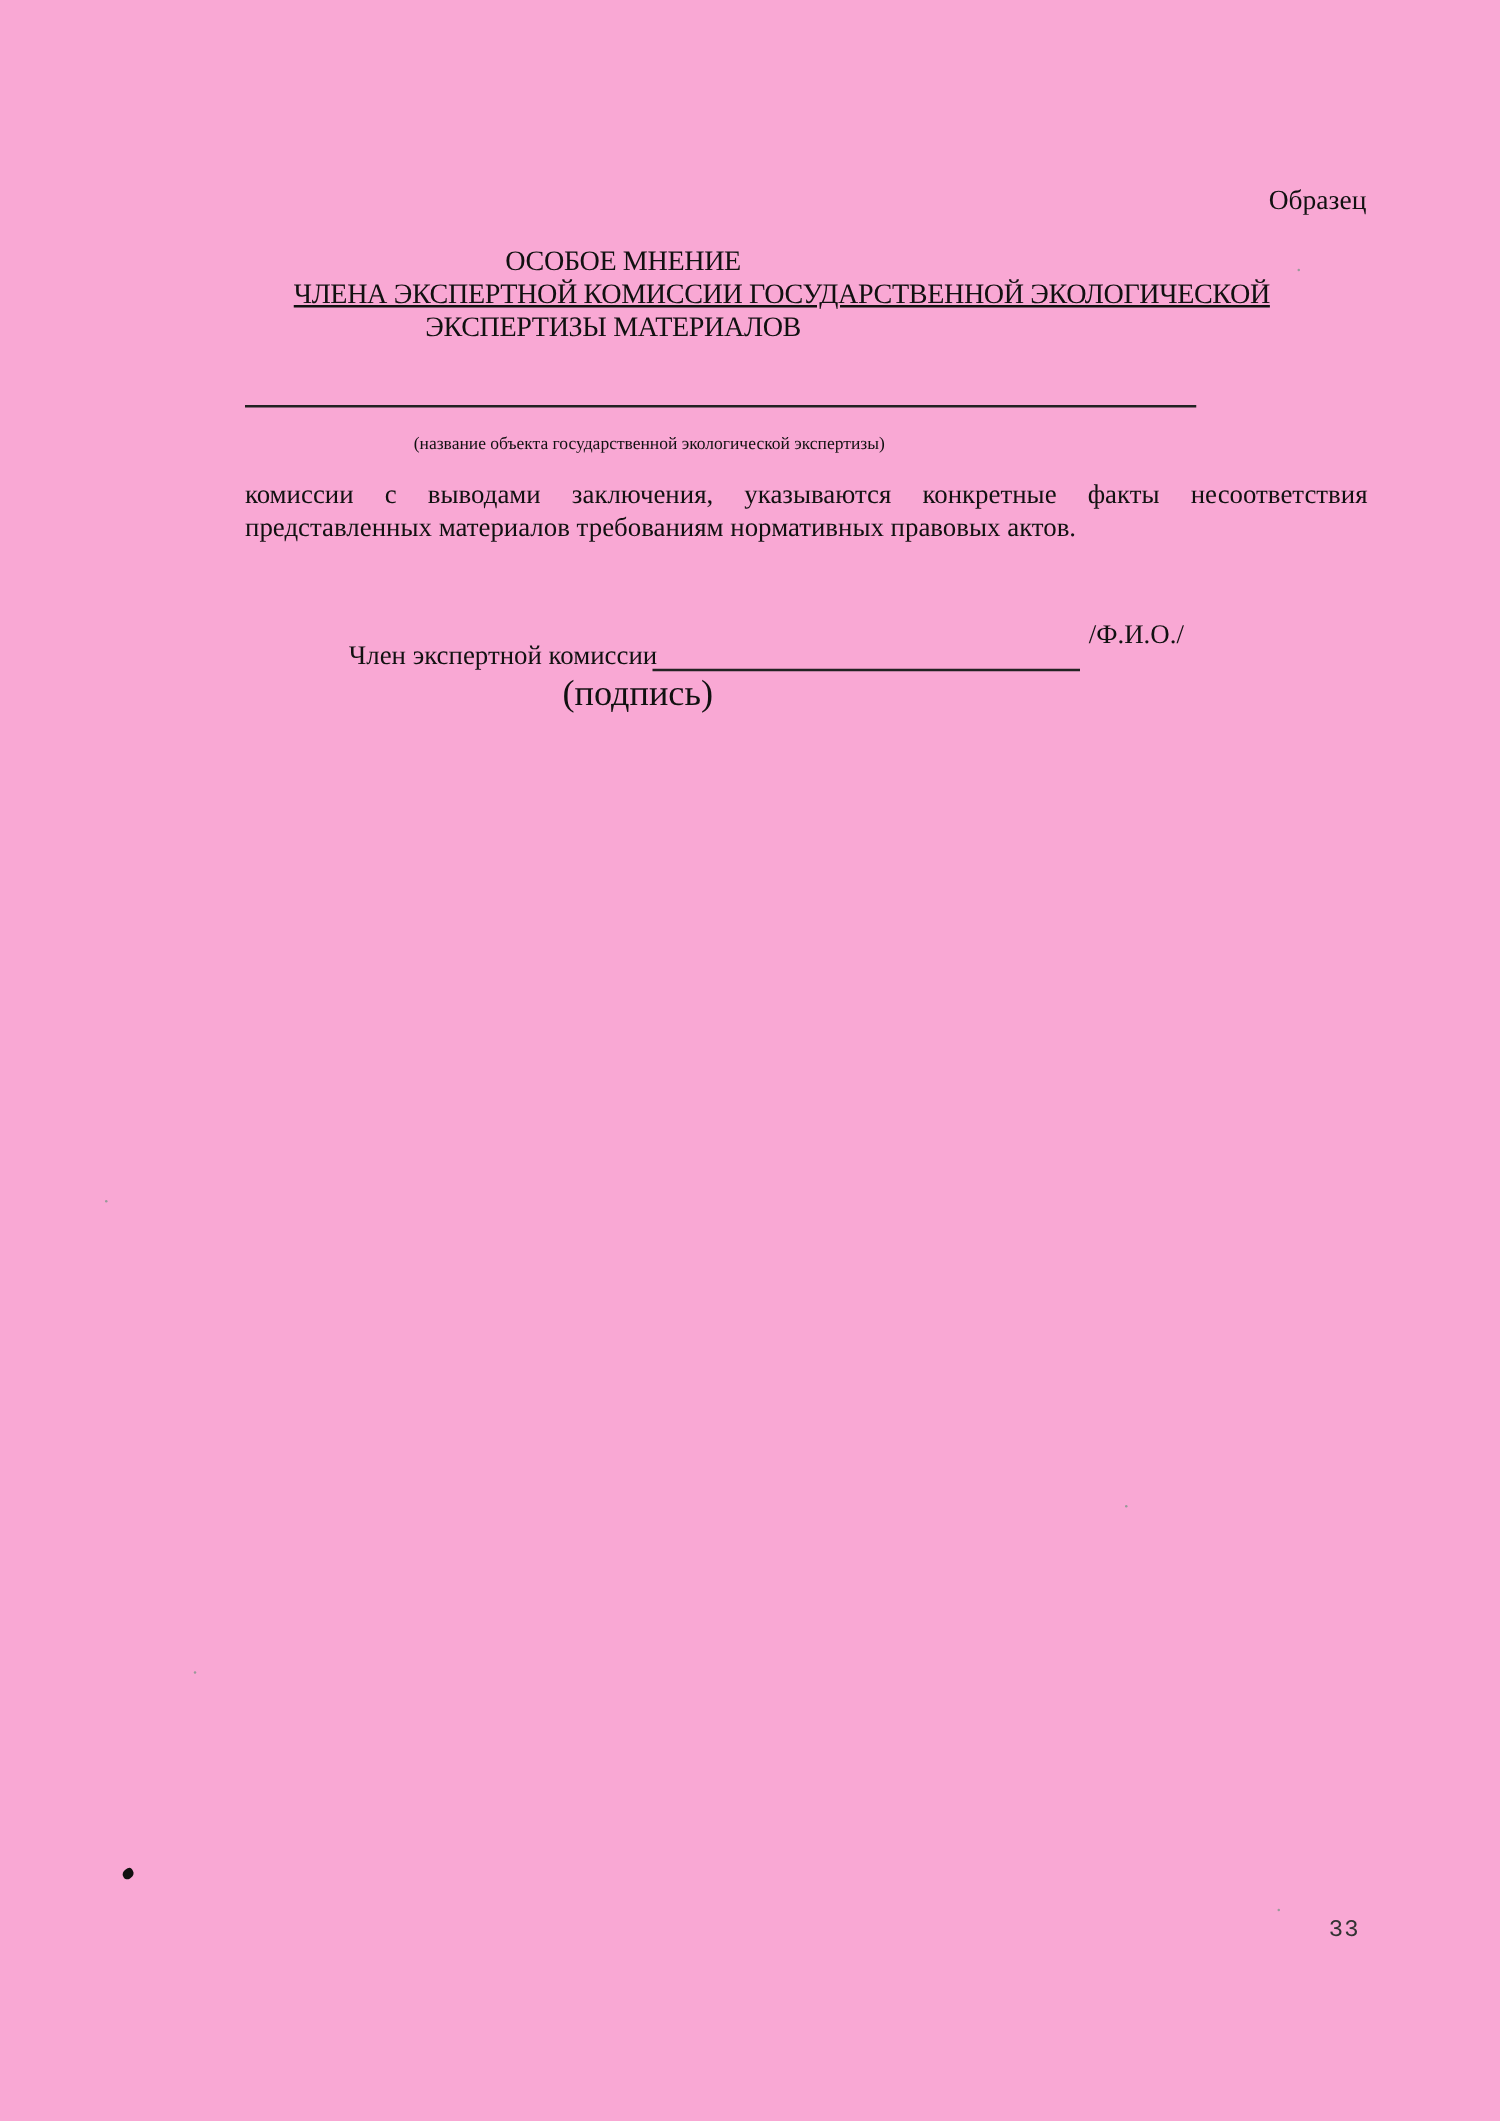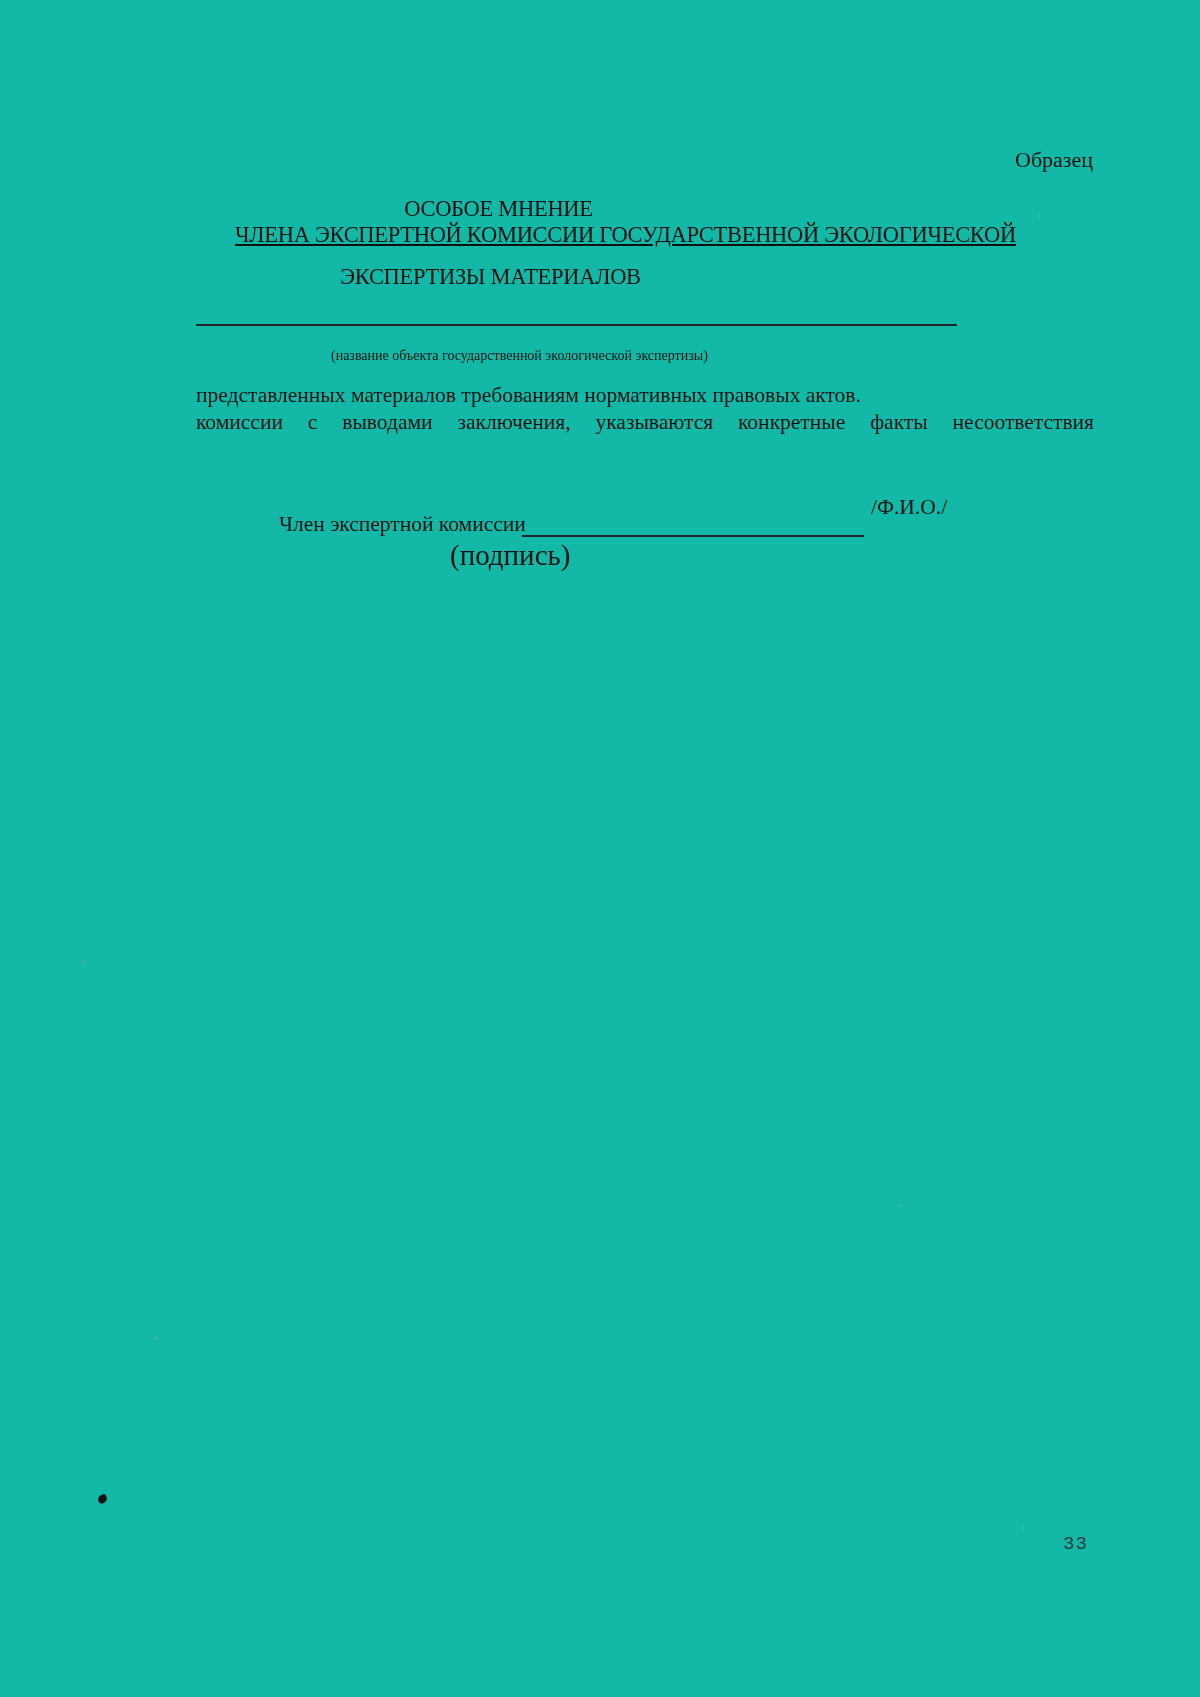--- a/index.html
+++ b/index.html
@@ -1,24 +1,24 @@
 <!DOCTYPE html>
 <html><head>
 <meta charset="utf-8">
 <style>
   html, body { margin: 0; padding: 0; background: #ffffff; }
   body { width: 1200px; height: 1697px; position: relative; overflow: hidden;
          font-family: "Liberation Serif", "DejaVu Serif", serif; color: #111; }
-  .page { position: absolute; left: 0; top: 0; width: 1200px; height: 1697px; background: #14b8a6; }
+  .page { position: absolute; left: 0; top: 0; width: 1200px; height: 1697px; background: #f9a8d4; }
   .abs { position: absolute; white-space: nowrap; }
   .sample-label { left: 1015px; top: 147px; font-size: 22px; }
   .title { left: 0; width: 957px; text-align: center; font-size: 22.5px; letter-spacing: -0.3px; }
   .title1 { top: 196px; padding-left: 40px; box-sizing: border-box; }
   .title2 { top: 222px; left: 235px; width: auto; text-decoration: underline; }
-  .title3 { top: 249px; padding-left: 24px; box-sizing: border-box; margin-top: 15px; }
+  .title3 { top: 249px; padding-left: 24px; box-sizing: border-box; }
   .hline { position: absolute; height: 1.5px; background: #222; }
   .object-line { left: 196px; top: 324px; width: 761px; }
   .object-caption { left: 331px; top: 348px; font-size: 14px; text-align: center; }
   .para { position: absolute; left: 196px; top: 382px; width: 898px; font-size: 21.5px; line-height: 26.5px; text-align: justify; }
   .para-line { display: block; text-align: justify; text-align-last: justify; }
   .para-line.first { text-indent: 51px; }
   .para-line.last { text-align-last: left; }
   .sig-label { left: 247px; top: 512px; font-size: 21.5px; margin-left: 32px; }
   .sig-line { left: 522px; top: 535px; width: 342px; }
   .sig-fio { left: 871px; top: 495px; font-size: 21.5px; }
@@ -35,22 +35,22 @@
   <div class="abs sample-label">Образец</div>
 
   <div class="abs title title1">ОСОБОЕ МНЕНИЕ</div>
   <div class="abs title title2">ЧЛЕНА ЭКСПЕРТНОЙ КОМИССИИ ГОСУДАРСТВЕННОЙ ЭКОЛОГИЧЕСКОЙ</div>
   <div class="abs title title3">ЭКСПЕРТИЗЫ МАТЕРИАЛОВ</div>
 
   <div class="hline object-line"></div>
   <div class="abs object-caption">(название объекта государственной экологической экспертизы)</div>
 
   <div class="para">
+    <span class="para-line">комиссии с выводами заключения, указываются конкретные факты несоответствия</span>
     <span class="para-line last">представленных материалов требованиям нормативных правовых актов.</span>
-    <span class="para-line">комиссии с выводами заключения, указываются конкретные факты несоответствия</span>
   </div>
 
   <div class="abs sig-label">Член экспертной комиссии</div>
   <div class="hline sig-line"></div>
   <div class="abs sig-fio">/Ф.И.О./</div>
   <div class="abs sig-caption">(подпись)</div>
 
   <div class="abs page-number">33</div>
 
   <div class="scan-mark"></div>

